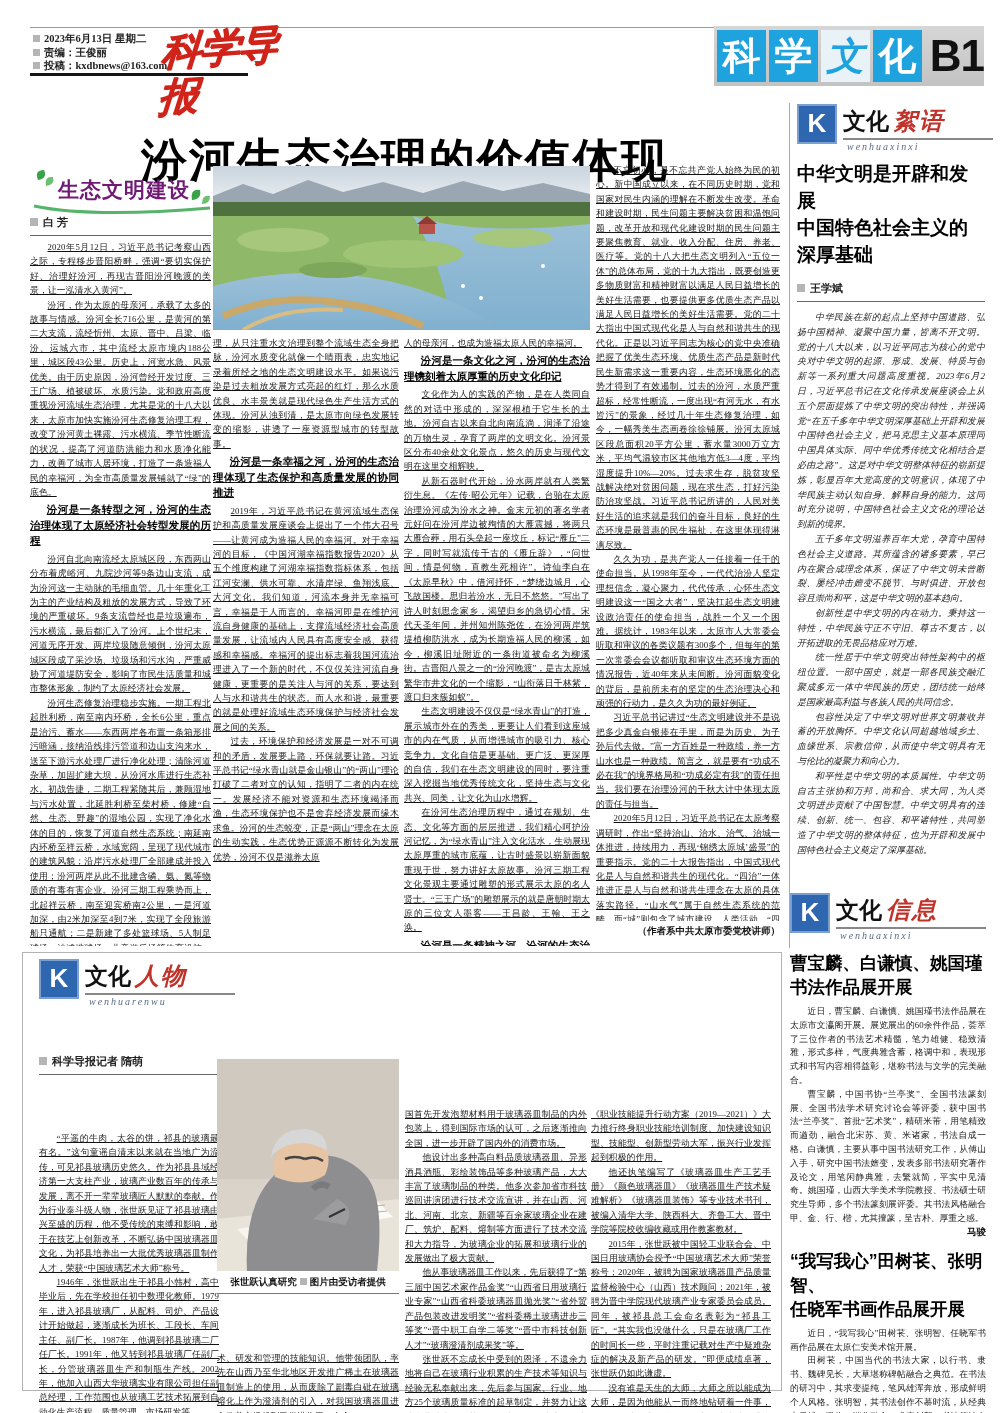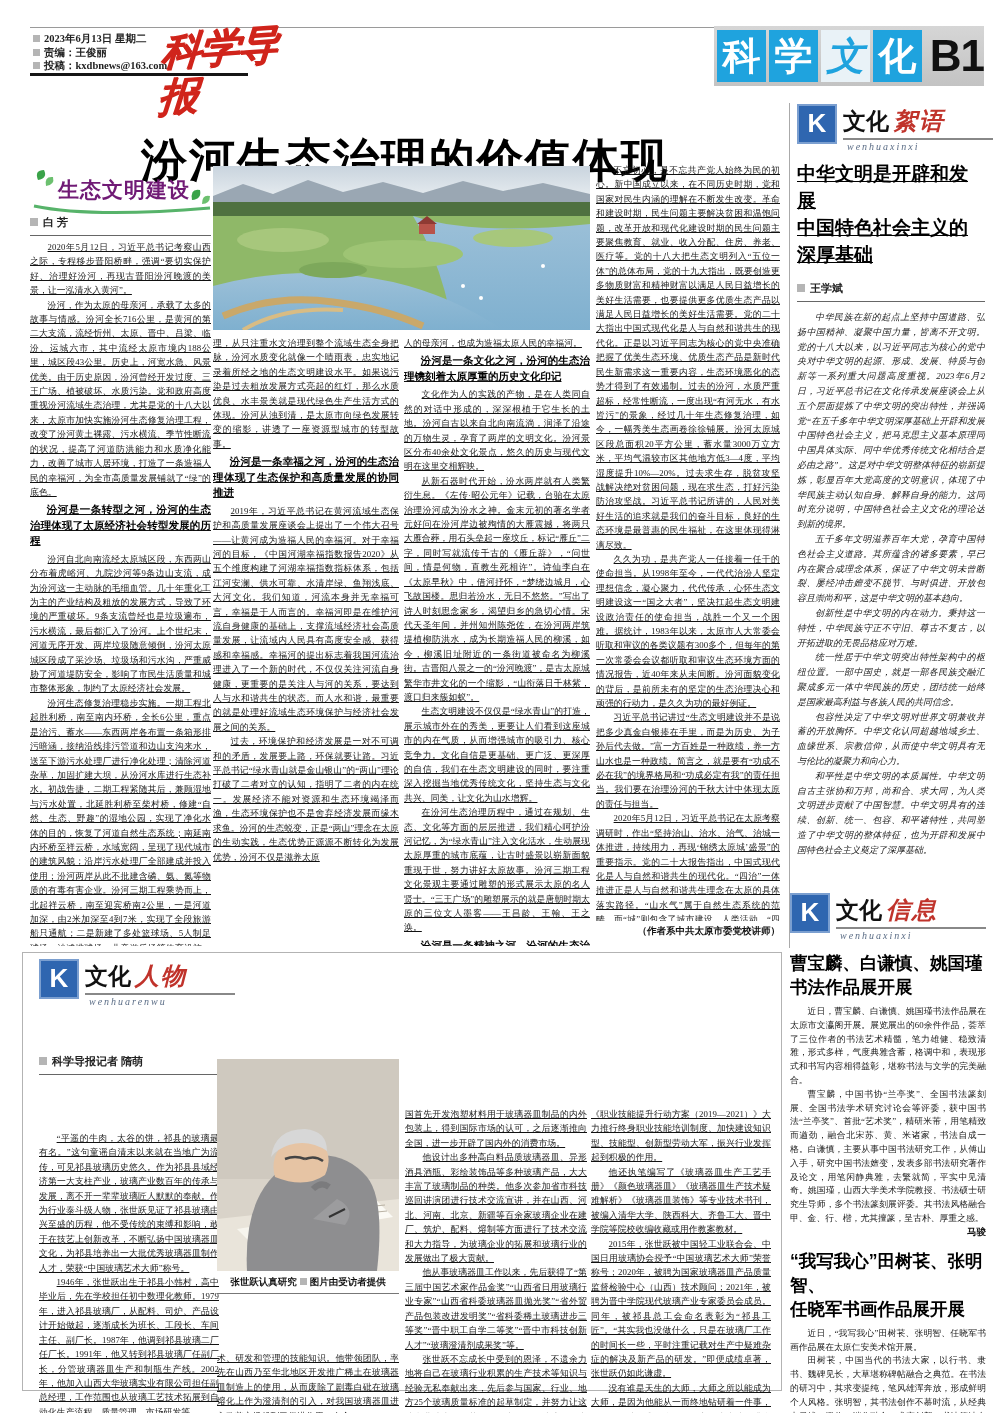--- a/index.html
+++ b/index.html
@@ -44,21 +44,21 @@
   .sec-head{position:relative;height:48px;}
   .k-tile{position:absolute;left:0;top:0;width:36px;height:36px;background:#2f66b0;border:2px solid #7b9fd0;color:#fff;
           font:900 26px/34px "Liberation Sans","DejaVu Sans",sans-serif;text-align:center;}
   .sec-title{position:absolute;left:46px;top:2px;white-space:nowrap;}
   .sec-black{font:900 23px/30px "Liberation Sans","DejaVu Sans",sans-serif;color:#111;}
   .sec-red{font:bold italic 24px/30px "Liberation Serif","DejaVu Serif",serif;color:#c0332b;letter-spacing:2px;margin-left:4px;}
   .sec-rule{position:absolute;left:46px;top:34px;width:150px;height:2px;background:#888;}
   .sec-en{position:absolute;left:50px;top:37px;font:italic 10px/12px "Liberation Serif","DejaVu Serif",serif;color:#5b6d86;letter-spacing:2px;}
   
   #xuyu{position:absolute;left:797px;top:104px;width:188px;}
-  .side-headline{font:900 19px/27px "Liberation Sans","DejaVu Sans",sans-serif;color:#000;margin-top:8px;text-decoration:underline;}
+  .side-headline{font:900 19px/27px "Liberation Sans","DejaVu Sans",sans-serif;color:#000;margin-top:8px;}
   #xuyu .byline{margin-top:12px;}
   .side-body{margin-top:8px;height:612px;overflow:hidden;text-align:justify;word-break:break-all;}
   .side-body .para{font:italic 9px/14.8px "Liberation Serif","DejaVu Serif",serif;text-indent:2em;margin:0;color:#1a1a1a;}
   
   #renwu{position:absolute;left:22px;top:952px;width:758px;height:437px;border:1px solid #b3b3b3;}
   #renwu .sec-head{position:absolute;left:16px;top:6px;width:260px;}
   #r-head{position:absolute;left:190px;top:6px;width:560px;text-align:center;
           font:900 42px/52px "Liberation Sans","DejaVu Sans",sans-serif;color:#000;letter-spacing:2px;}
   #r-sub{position:absolute;left:190px;top:64px;width:560px;text-align:center;
          font:600 25px/34px "Liberation Sans","DejaVu Sans",sans-serif;color:#111;letter-spacing:1px;}

